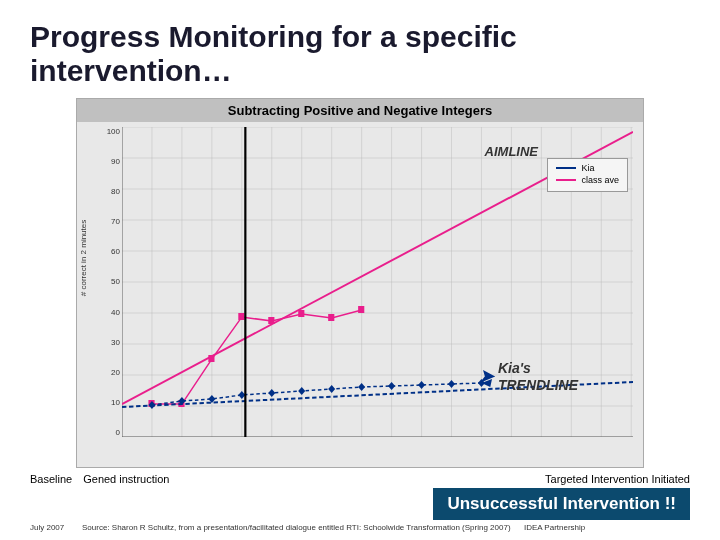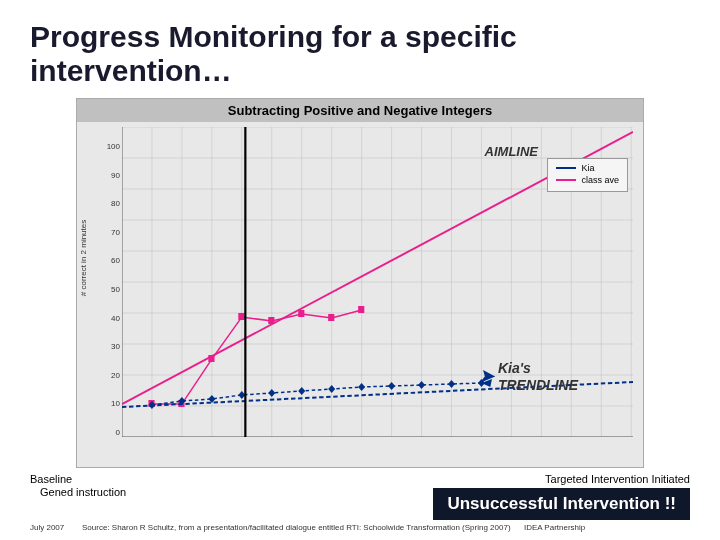--- a/index.html
+++ b/index.html
@@ -55,21 +55,20 @@
     .y-labels {
       position: absolute;
       left: 5px;
       top: 5px;
       bottom: 25px;
       display: flex;
       flex-direction: column;
       justify-content: space-between;
       align-items: flex-end;
       width: 38px;
-      margin-top: 15px;
     }
     .y-label {
       font-size: 8px;
       color: #333;
     }
 
     
     .legend {
       position: absolute;
       top: 36px;
@@ -238,27 +237,27 @@
 
       <div style="position:absolute; bottom:68px; right:65px; font-size:14px; font-weight:bold; font-style:italic; color:#333; line-height:1.2; display:flex; align-items:center; gap:4px;">
         <span style="font-size:18px; color:#003087;">➤</span>
         <span>Kia's<br>TRENDLINE</span>
       </div>
 
     </div>
   </div>
 
   <div class="below-row1">
-    <div style="display:flex; flex-direction:column; gap:1px; width:200px;">
+    <div style="display:flex; flex-direction:row; gap:1px; width:200px;">
       <span style="font-size:11px;">Baseline</span>
       <span style="font-size:11px; margin-left:10px;">Gened instruction</span>
     </div>
     <div style="display:flex; flex-direction:column; align-items:flex-end; gap:3px; flex:1;">
       <span style="font-size:11px;">Targeted Intervention Initiated</span>
-      <div style="background:#0f172a; color:#fff; font-size:17px; font-weight:bold; padding:6px 14px; display:inline-block;">Unsuccessful Intervention !!</div>
+      <div style="background:#0c4a6e; color:#fff; font-size:17px; font-weight:bold; padding:6px 14px; display:inline-block;">Unsuccessful Intervention !!</div>
     </div>
   </div>
 
   <div class="footer-text">
     <span>July 2007</span>
     &nbsp;&nbsp;&nbsp;&nbsp;&nbsp;&nbsp;
     <span>Source: Sharon R Schultz, from a presentation/facilitated dialogue entitled RTI: Schoolwide Transformation (Spring 2007)</span>
     &nbsp;&nbsp;&nbsp;&nbsp;
     <span>IDEA Partnership</span>
   </div>

